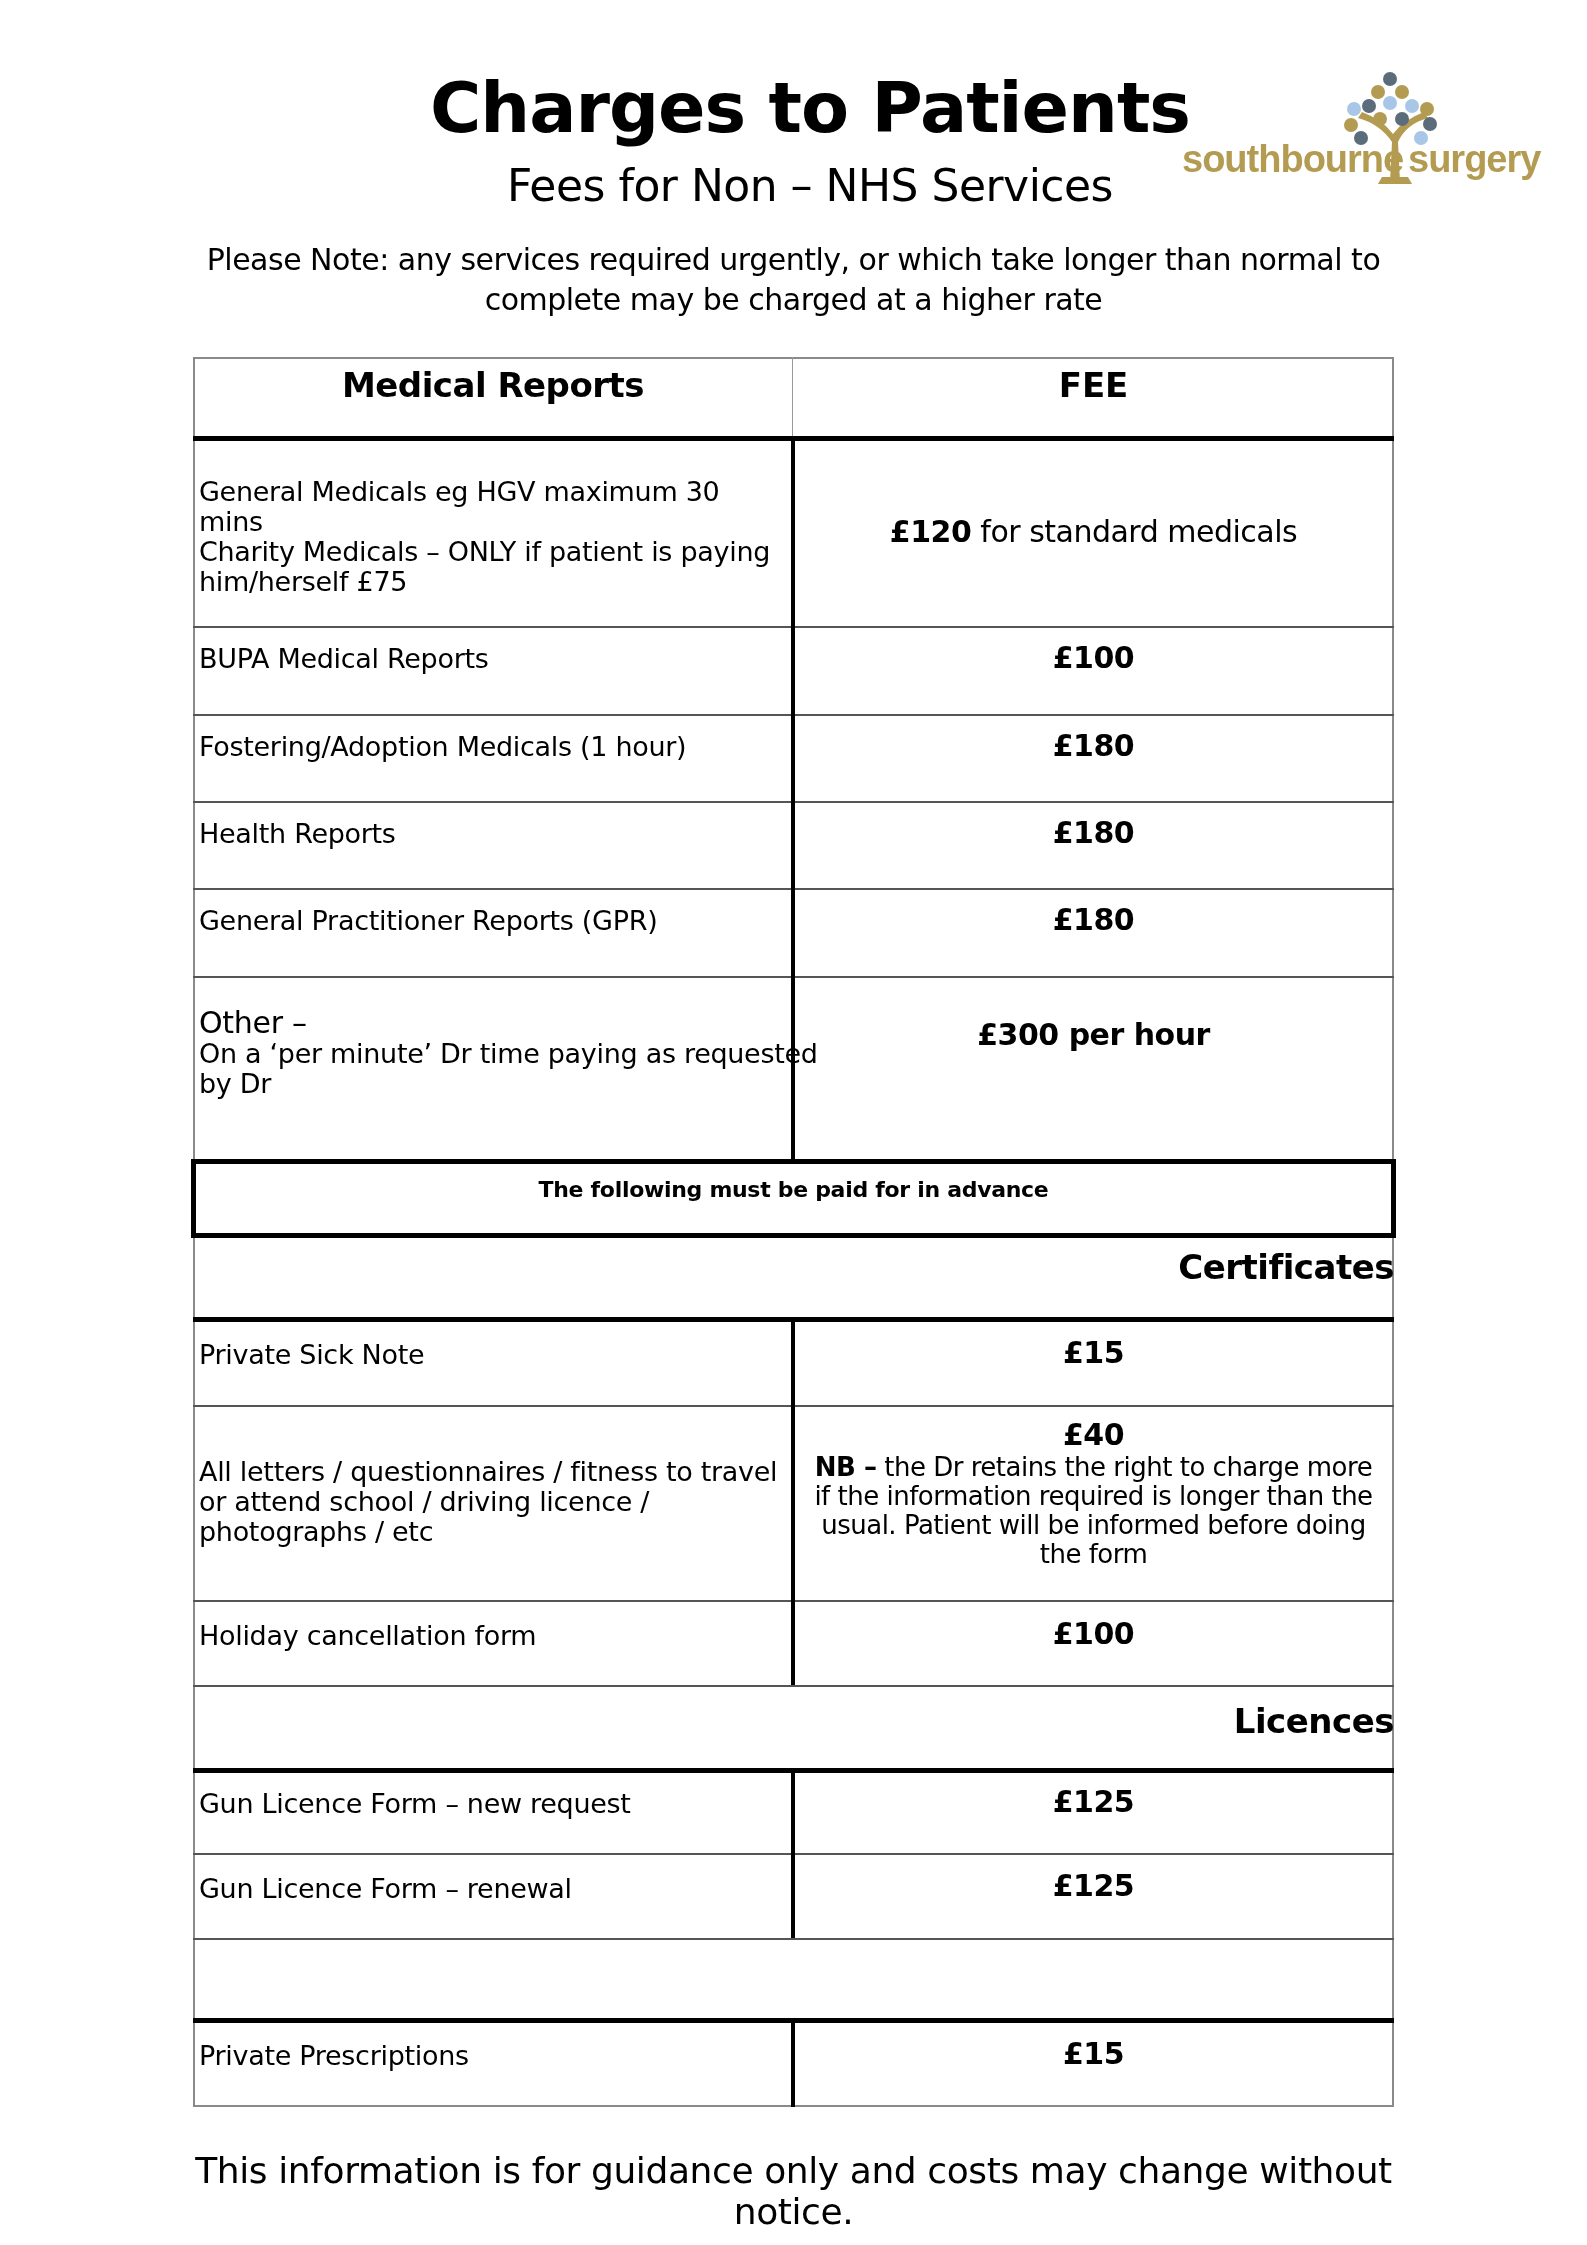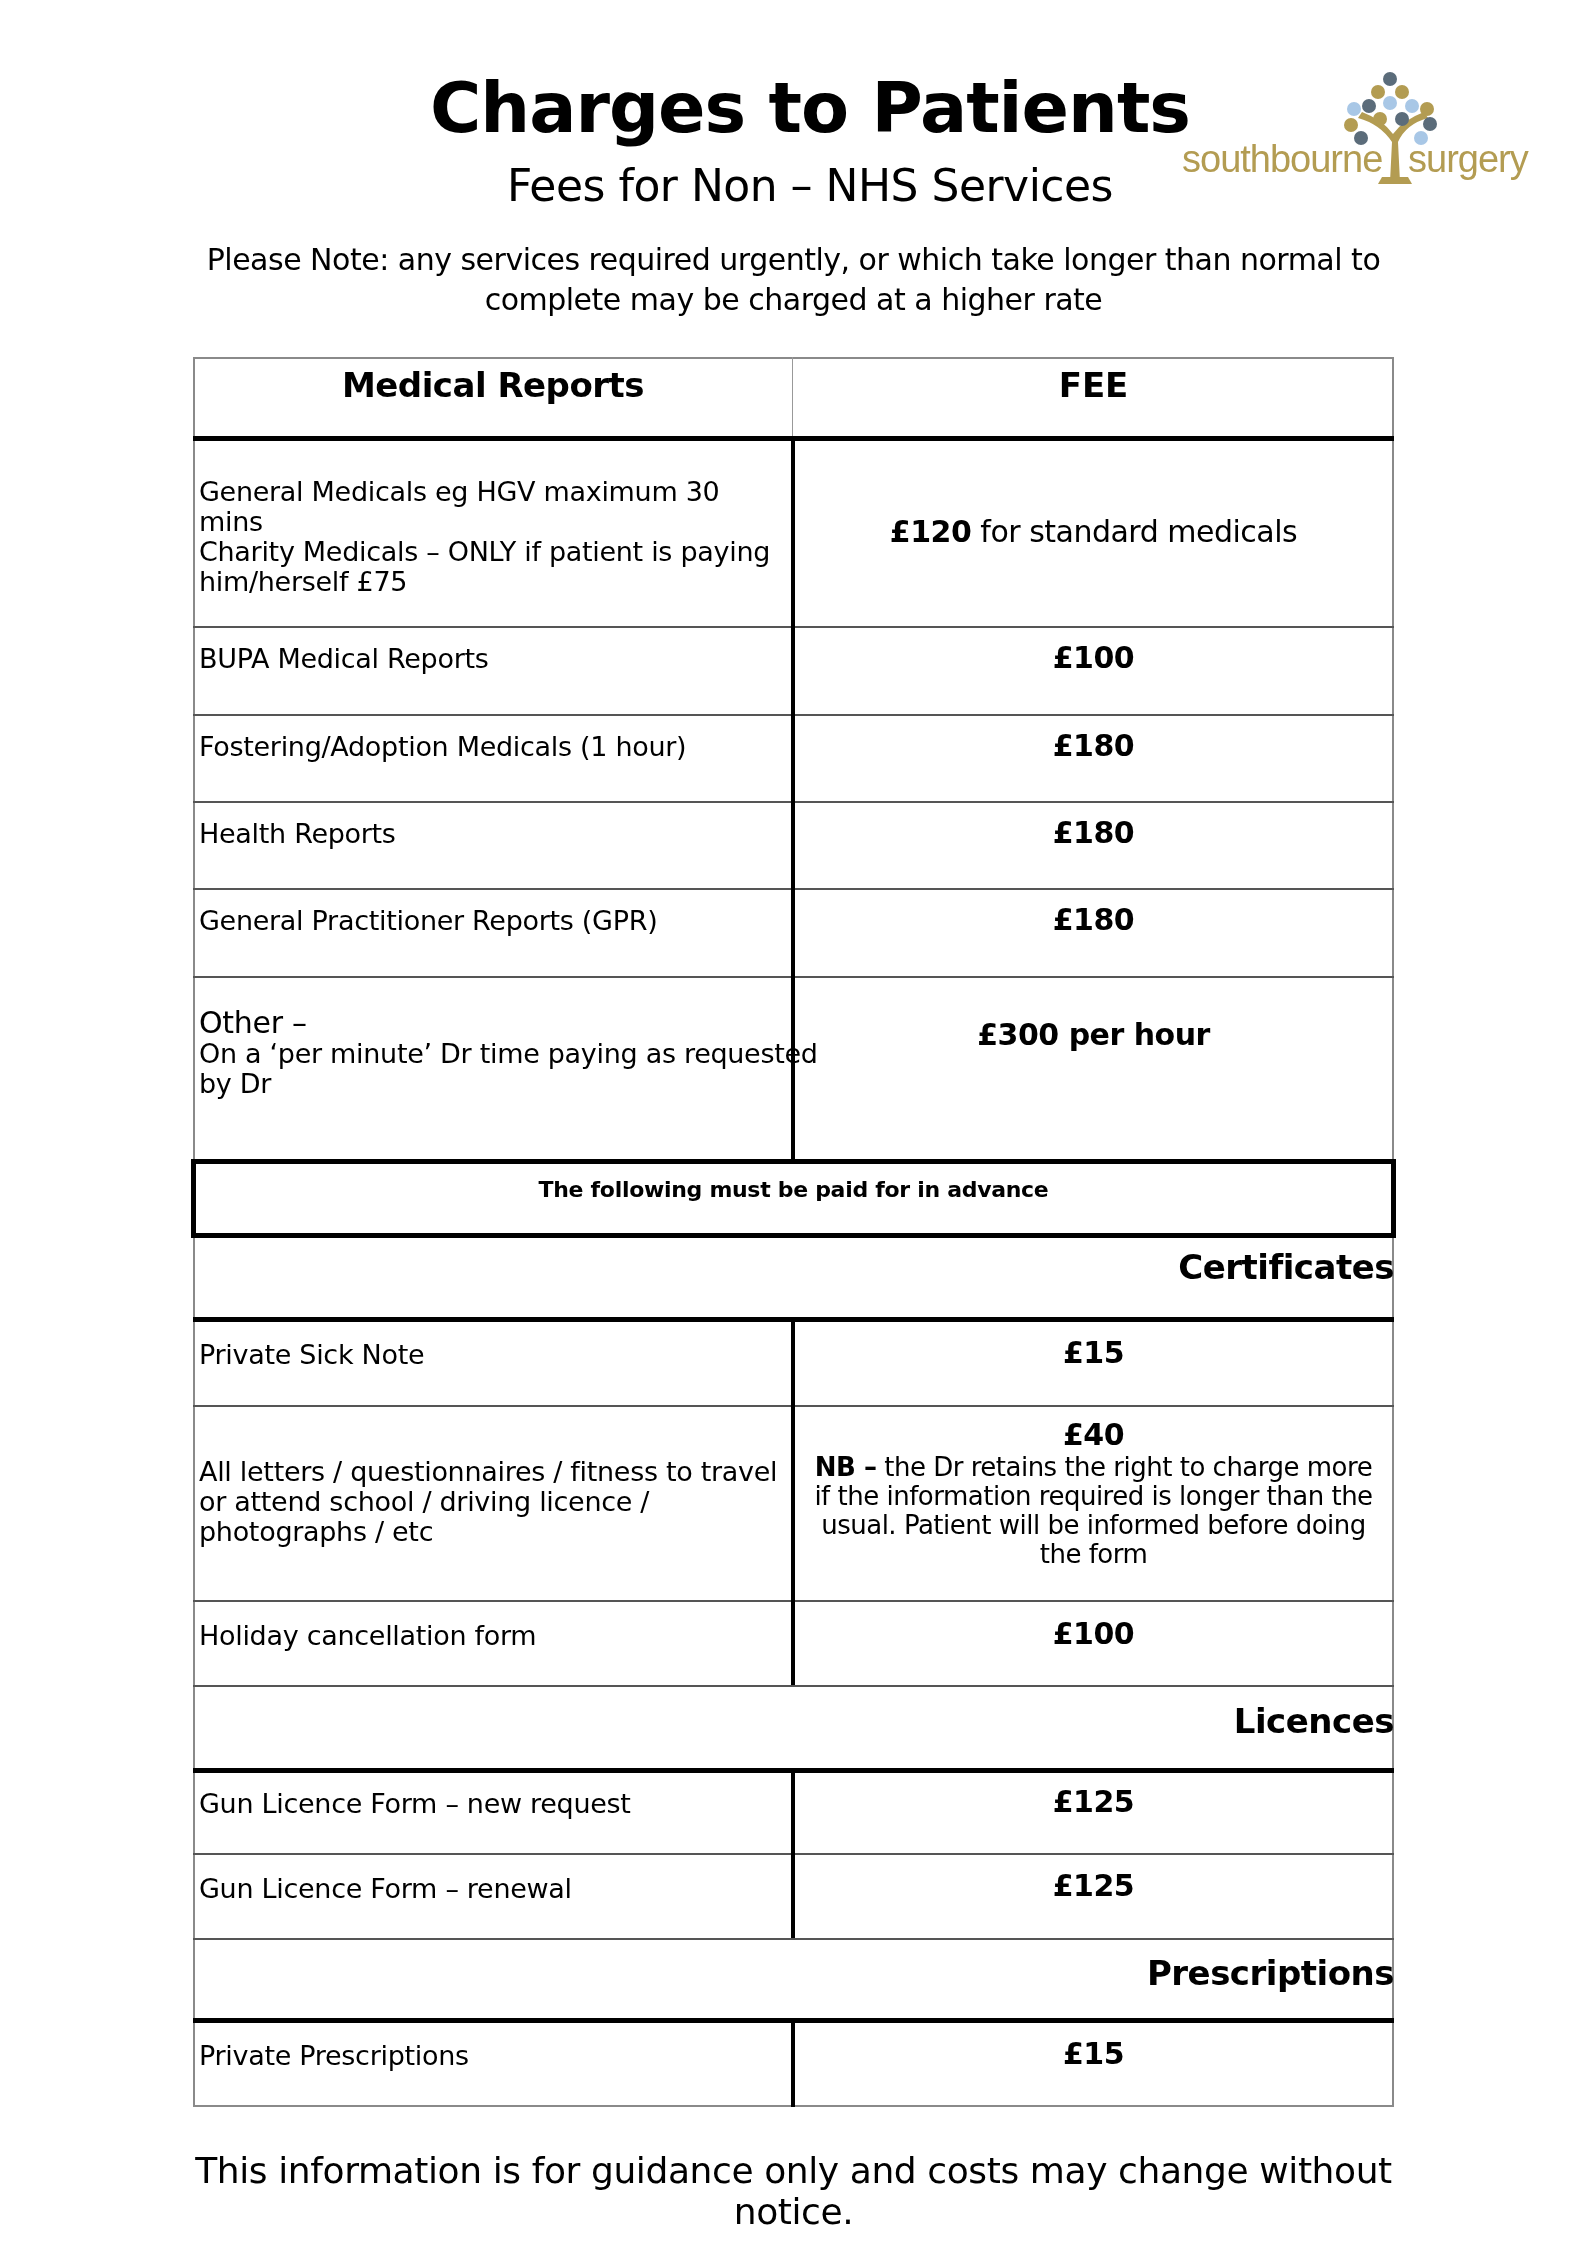--- a/index.html
+++ b/index.html
@@ -6,21 +6,21 @@
   body { width:1587px; height:2245px; position:relative; overflow:hidden;
          font-family:"DejaVu Sans", "Liberation Sans", sans-serif; color:#000; }
   .title { position:absolute; left:380px; width:860px; top:62px; text-align:center;
            font-size:70px; font-weight:bold; letter-spacing:-1px; line-height:92px; }
   .subtitle { position:absolute; left:380px; width:860px; top:158px; text-align:center;
               font-size:44px; line-height:56px; letter-spacing:-0.5px; }
   .note { position:absolute; left:150px; width:1287px; top:240px; text-align:center;
           font-size:30px; line-height:40px; letter-spacing:-0.5px; }
   .logo { position:absolute; left:1180px; top:62px; width:370px; height:130px; }
   .logo-text { position:absolute; top:76px; font-family:"Liberation Sans", sans-serif;
-               font-weight:normal; font-size:38px; letter-spacing:-1px; }
+               font-weight:bold; font-size:38px; letter-spacing:-1px; }
   .logo-left { left:2px; }
   .logo-right { left:228px; }
 
   .tbl { position:absolute; left:193px; top:357px; width:1201px; height:2114px; }
   .cell { position:absolute; box-sizing:border-box; }
   .hline { position:absolute; left:0; width:1201px; background:#555; height:2px; }
   .hline.thick { background:#000; height:5px; }
   .vline { position:absolute; background:#000; width:4px; }
   .outer { position:absolute; left:0; top:0; width:1201px; height:1750px;
            border:2px solid #8a8a8a; box-sizing:border-box; }
@@ -152,21 +152,20 @@
 
   <div class="lefttext" style="top:1432px;">Gun Licence Form – new request</div>
   <div class="fee" style="top:1427px;">£125</div>
   <div class="hline" style="top:1496px;"></div>
 
   <div class="lefttext" style="top:1517px;">Gun Licence Form – renewal</div>
   <div class="fee" style="top:1511px;">£125</div>
   <div class="vline" style="left:598px;top:1411px;height:171px;"></div>
   <div class="hline" style="top:1581px;"></div>
 
-  <div class="section" style="top:1596px;">Prescriptions</div>
   <div class="hline thick" style="top:1661px;"></div>
 
   <div class="lefttext" style="top:1684px;">Private Prescriptions</div>
   <div class="fee" style="top:1679px;">£15</div>
   <div class="vline" style="left:598px;top:1661px;height:89px;"></div>
 </div>
 
 <div class="footer">This information is for guidance only and costs may change without notice.</div>
 
 </body></html>

